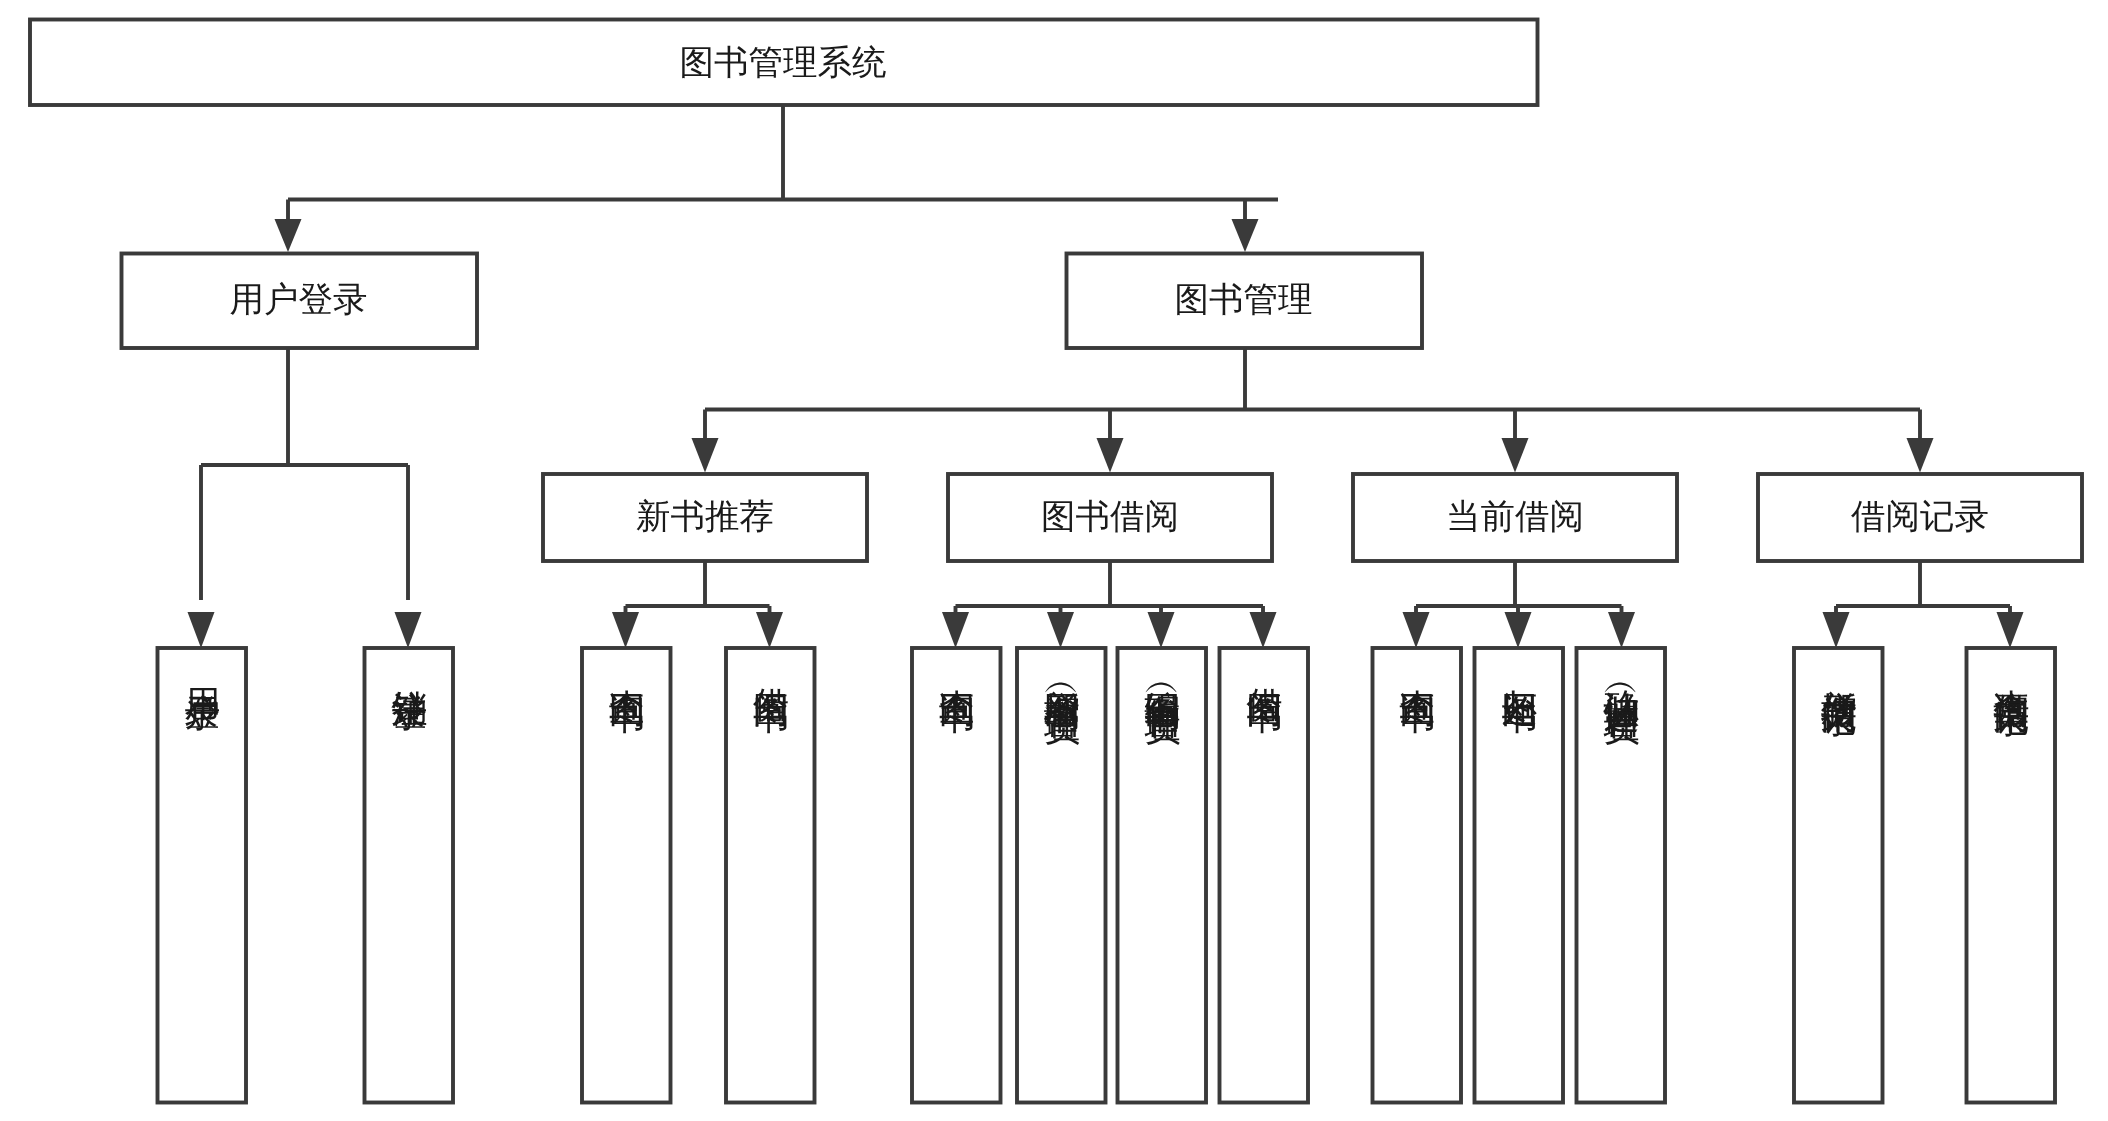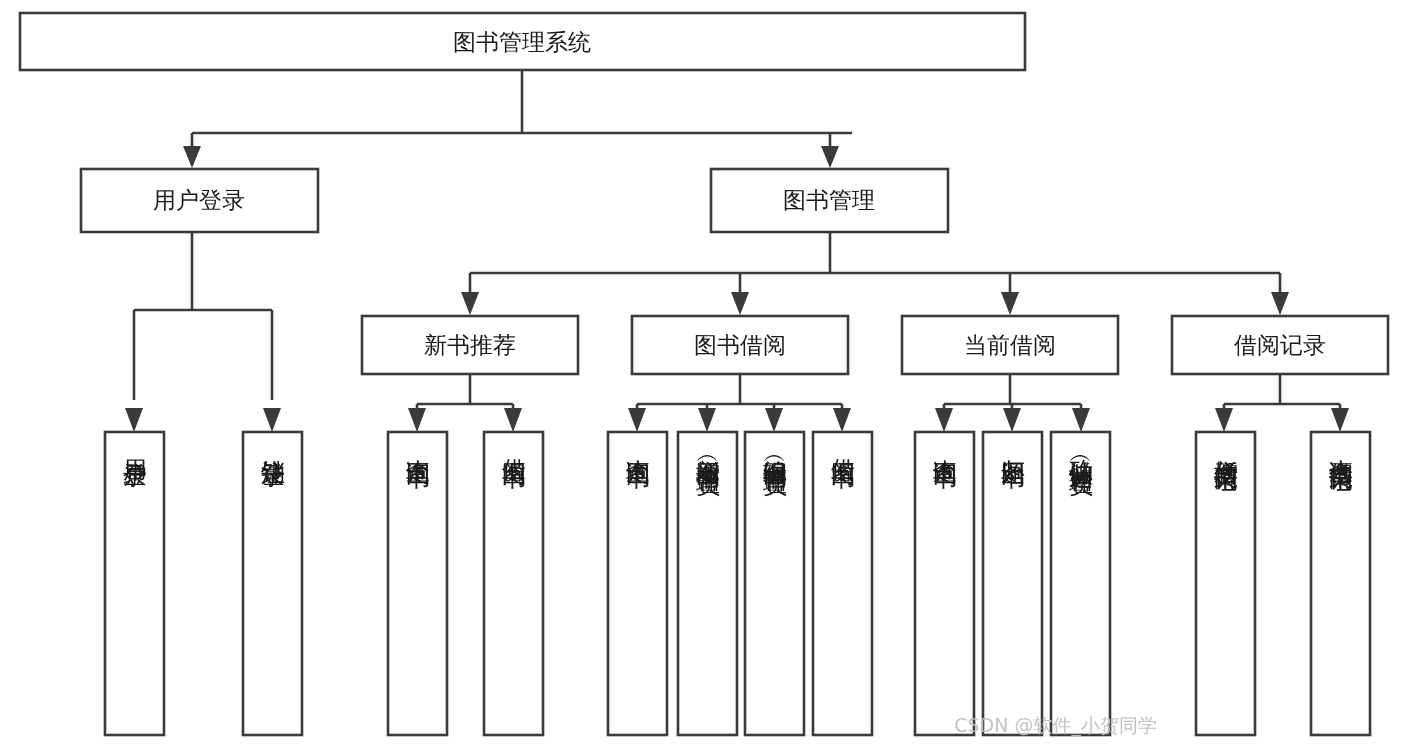--- a/index.html
+++ b/index.html
@@ -244,15 +244,14 @@
   </div>
 
   <div class="vert-text-wrap" style="left:1196px; top:440px; width:59px; height:290px;">
     <span class="vert-text">新增借阅记录</span>
   </div>
 
   <div class="vert-text-wrap" style="left:1311px; top:440px; width:59px; height:290px;">
     <span class="vert-text">查询借阅记录</span>
   </div>
 
-  <div class="watermark">CSDN @软件_小贺同学</div>
 
 </div>
 
 </body></html>

